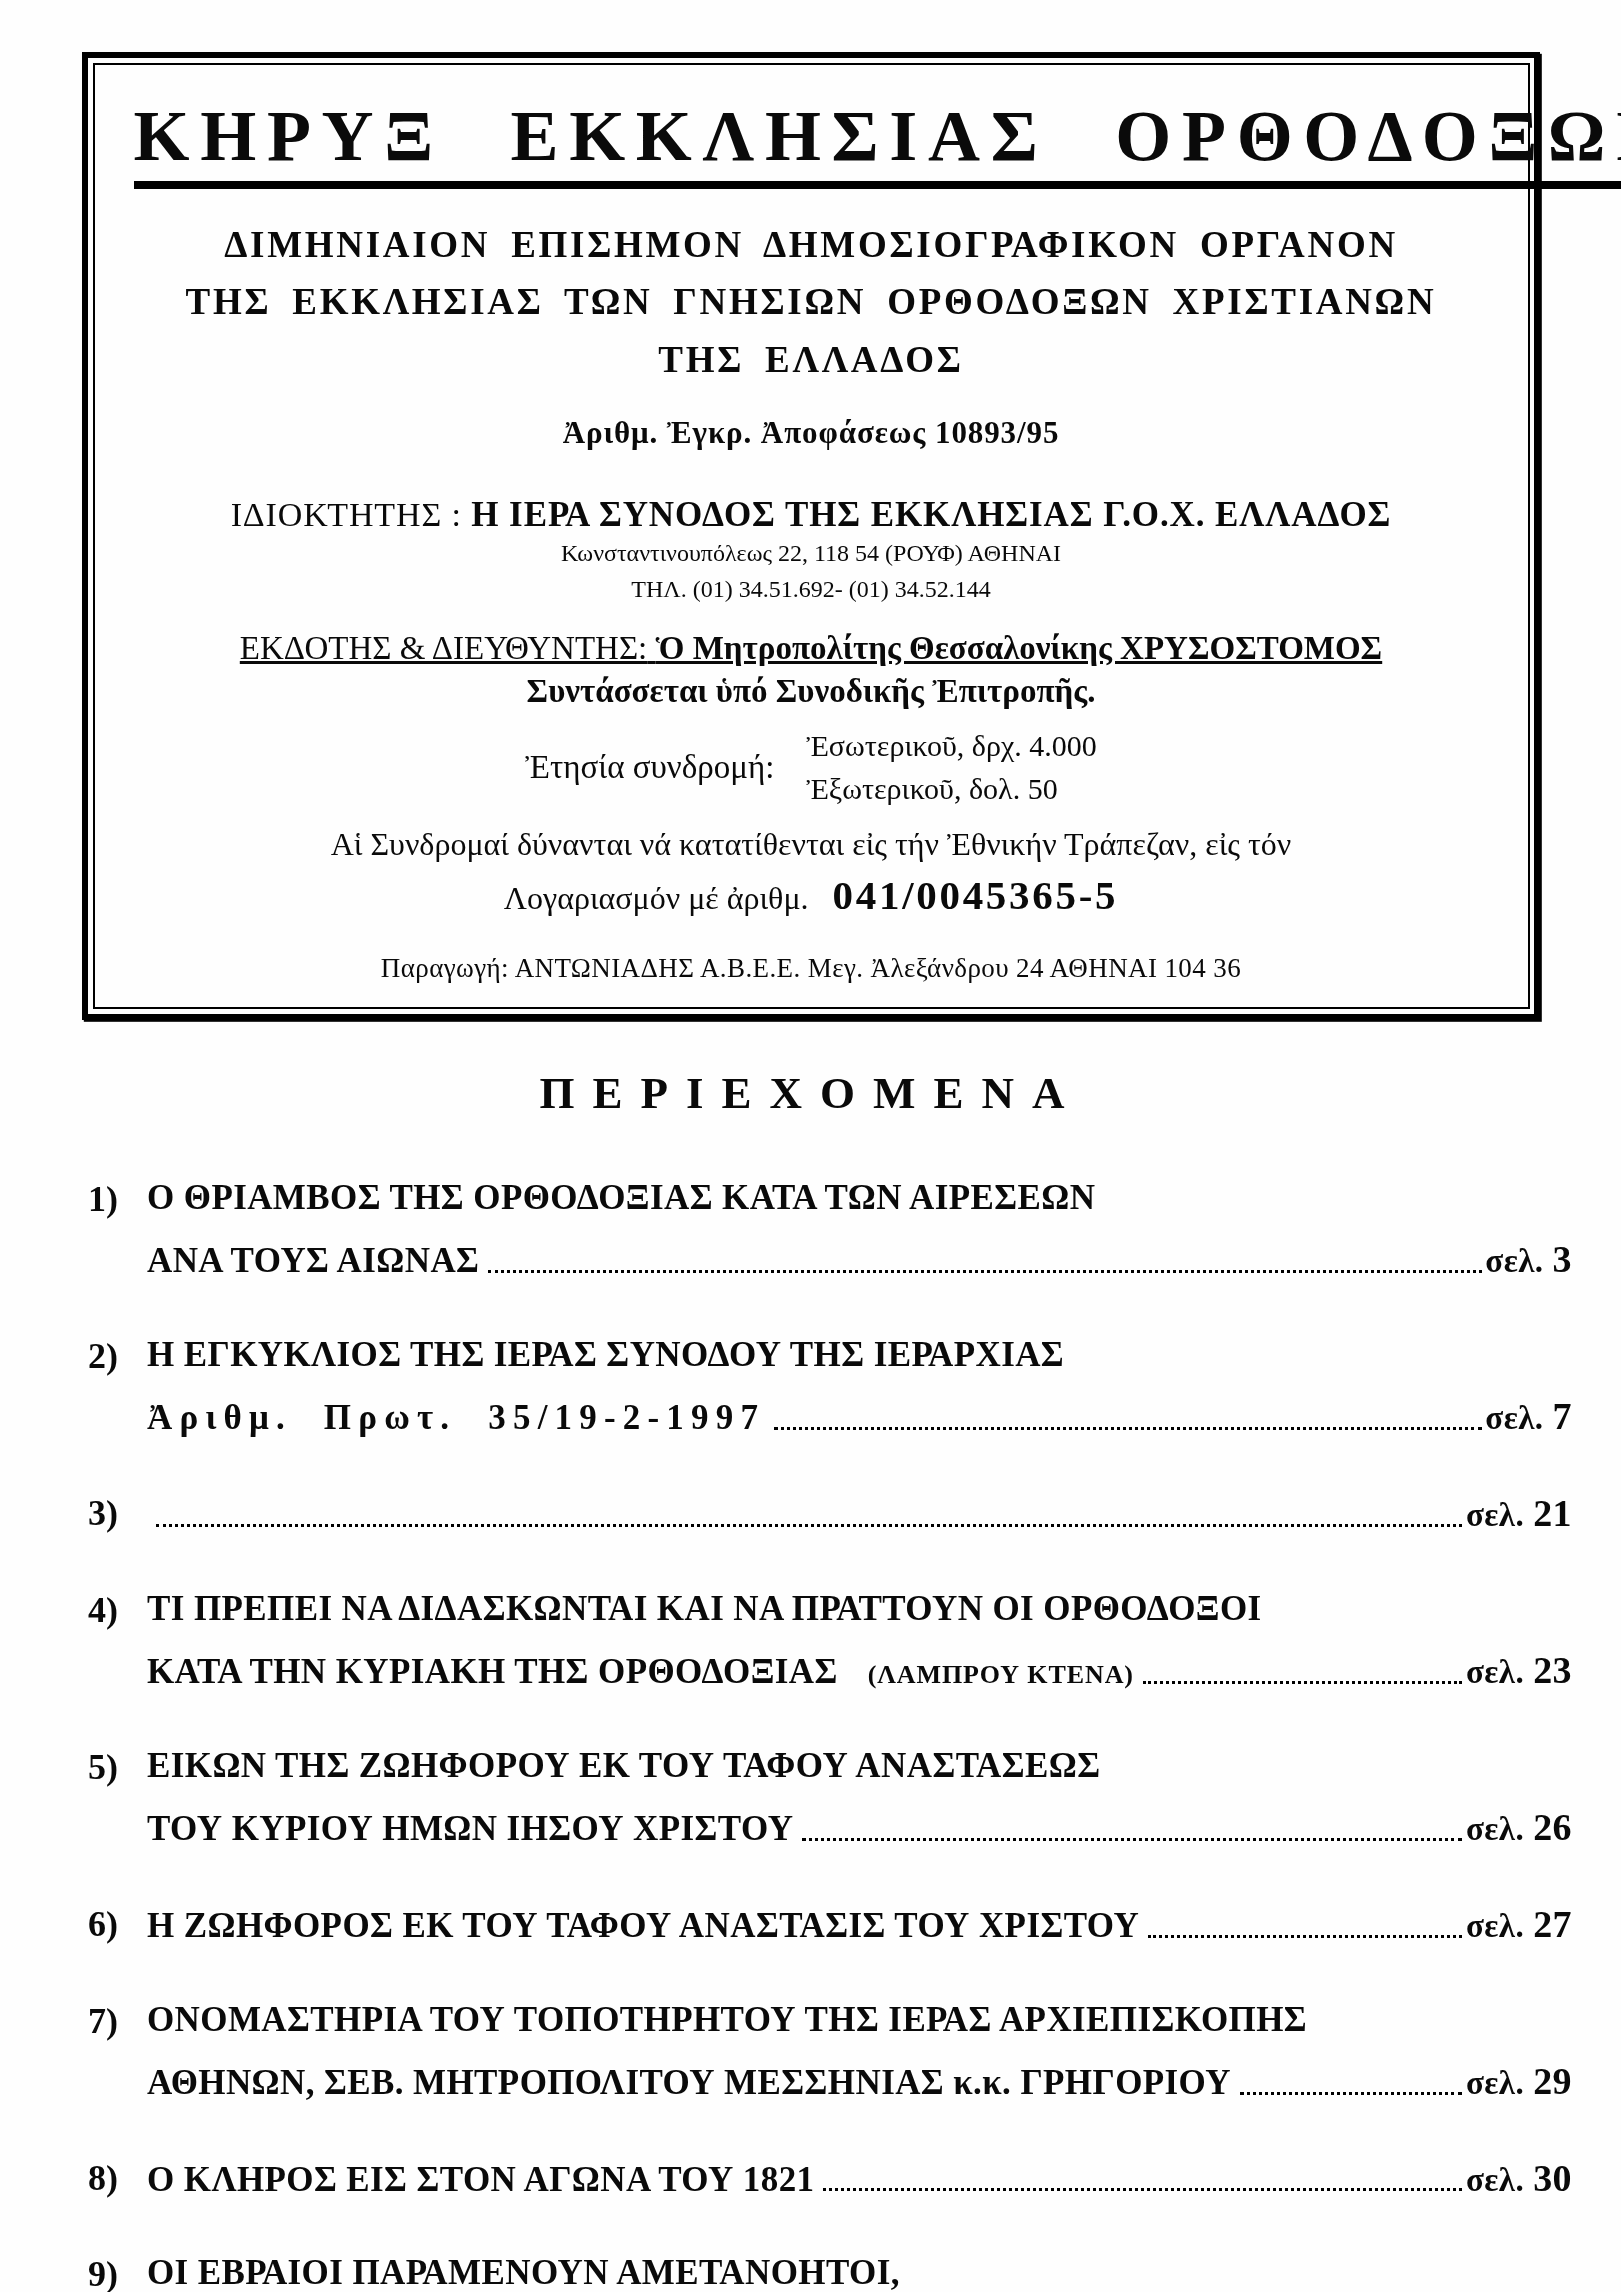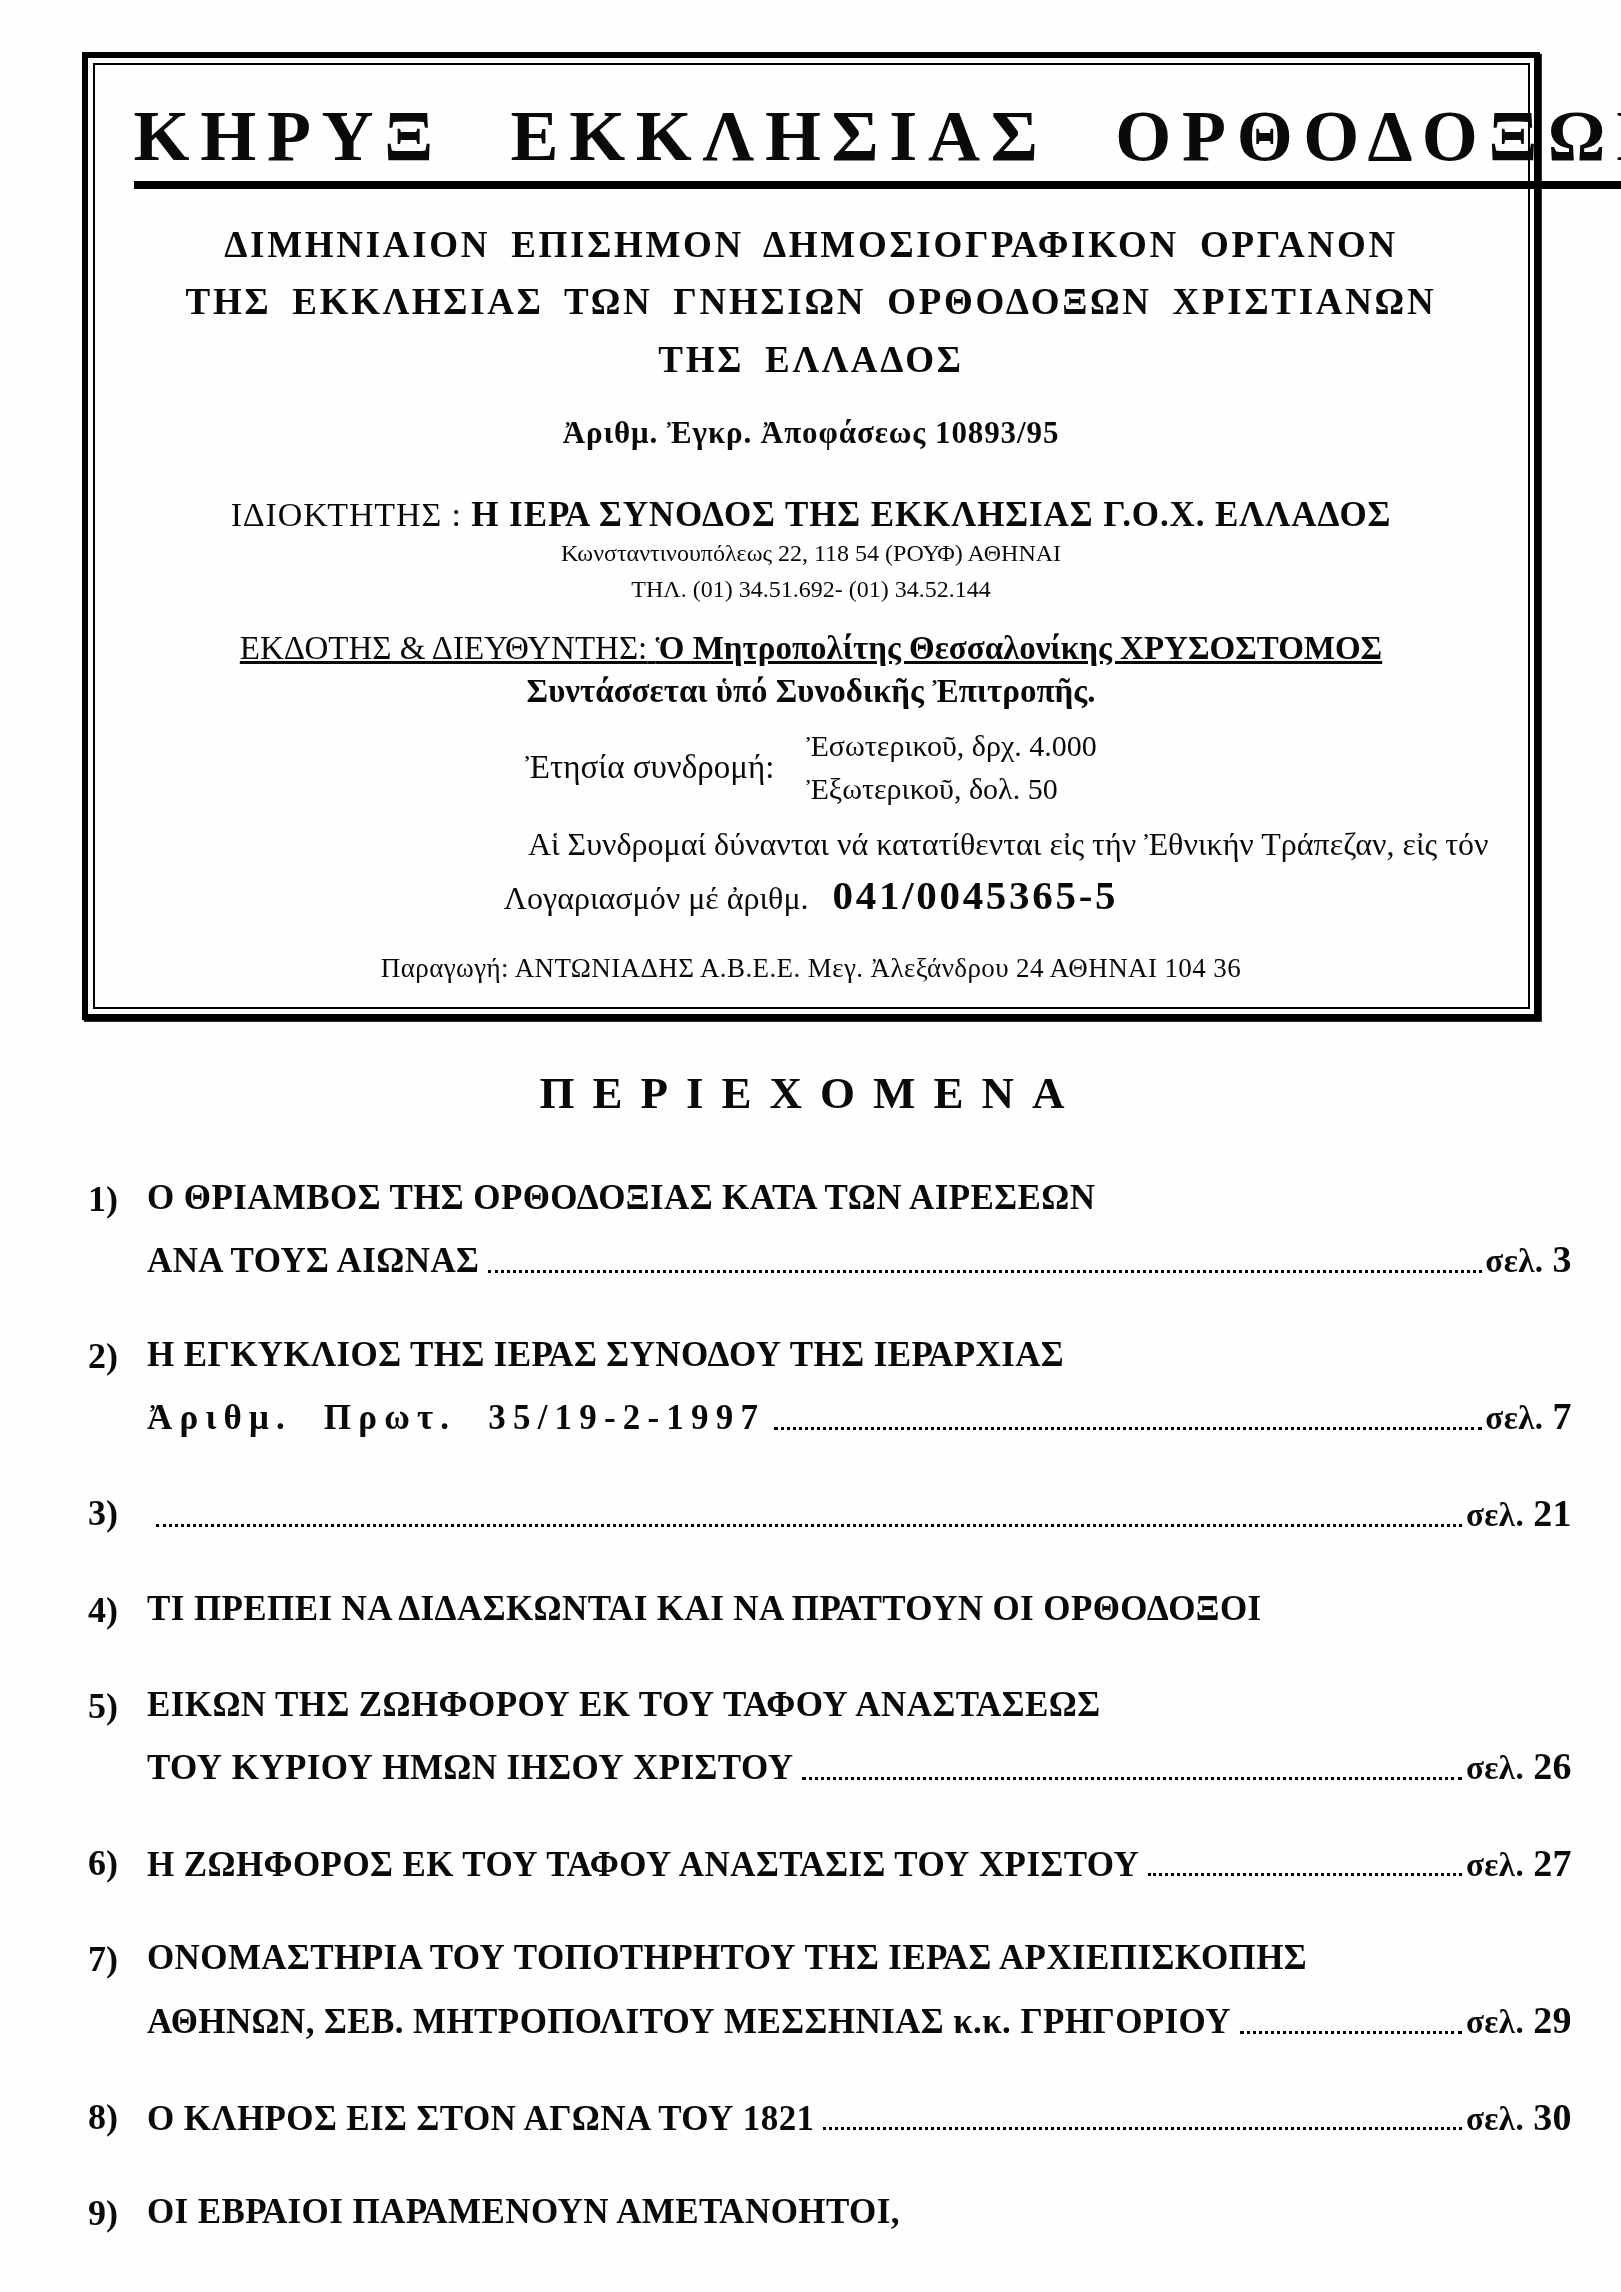--- a/index.html
+++ b/index.html
@@ -50,21 +50,21 @@
   .plain-line{font-size:24px;line-height:1.5;}
   .publisher-line{margin-top:23px;font-size:33px;text-decoration:underline;}
   .publisher-line .b{font-weight:bold;}
   .edited-line{font-size:33px;font-weight:bold;line-height:1.5;}
   .subscr-row{
     margin-top:7.2px;
     display:flex;justify-content:center;align-items:center;gap:32px;
   }
   .subscr-label{font-size:33px;}
   .subscr-values{text-align:left;font-size:30px;line-height:1.45;}
-  .deposit-line{margin-top:9px;font-size:32px;line-height:1.55;text-align:right;}
+  .deposit-line{margin-top:9px;font-size:32px;line-height:1.55;}
   .account-line{font-size:32px;margin-top:1.8px;}
   .account-num{
     font-weight:bold;font-size:41px;letter-spacing:2.7px;
     font-family:"Liberation Serif","DejaVu Serif",serif;
     margin-left:16px;white-space:nowrap;
   }
   .production{
     margin-top:34px;
     font-size:27px;letter-spacing:0.4px;
   }
@@ -211,20 +211,26 @@
       </span>
     </li>
 
     <li class="toc-item">
       <span class="toc-num">4)</span>
       <span class="toc-body">
         <span class="toc-line line1">
           <span class="toc-text">ΤΙ ΠΡΕΠΕΙ ΝΑ ΔΙΔΑΣΚΩΝΤΑΙ ΚΑΙ ΝΑ ΠΡΑΤΤΟΥΝ ΟΙ ΟΡΘΟΔΟΞΟΙ</span>
 
         </span>
+        <span class="toc-line line2">
+          <span class="toc-text">ΚΑΤΑ ΤΗΝ ΚΥΡΙΑΚΗ ΤΗΣ ΟΡΘΟΔΟΞΙΑΣ</span>
+          <span class="toc-note">(ΛΑΜΠΡΟΥ ΚΤΕΝΑ)</span>
+          <span class="dots"></span>
+          <span class="page-ref"><span class="pg-abbr">σελ.</span>&nbsp;<span class="pg-num">23</span></span>
+        </span>
       </span>
     </li>
 
     <li class="toc-item">
       <span class="toc-num">5)</span>
       <span class="toc-body">
         <span class="toc-line line1">
           <span class="toc-text">ΕΙΚΩΝ ΤΗΣ ΖΩΗΦΟΡΟΥ ΕΚ ΤΟΥ ΤΑΦΟΥ ΑΝΑΣΤΑΣΕΩΣ</span>
 
         </span>

